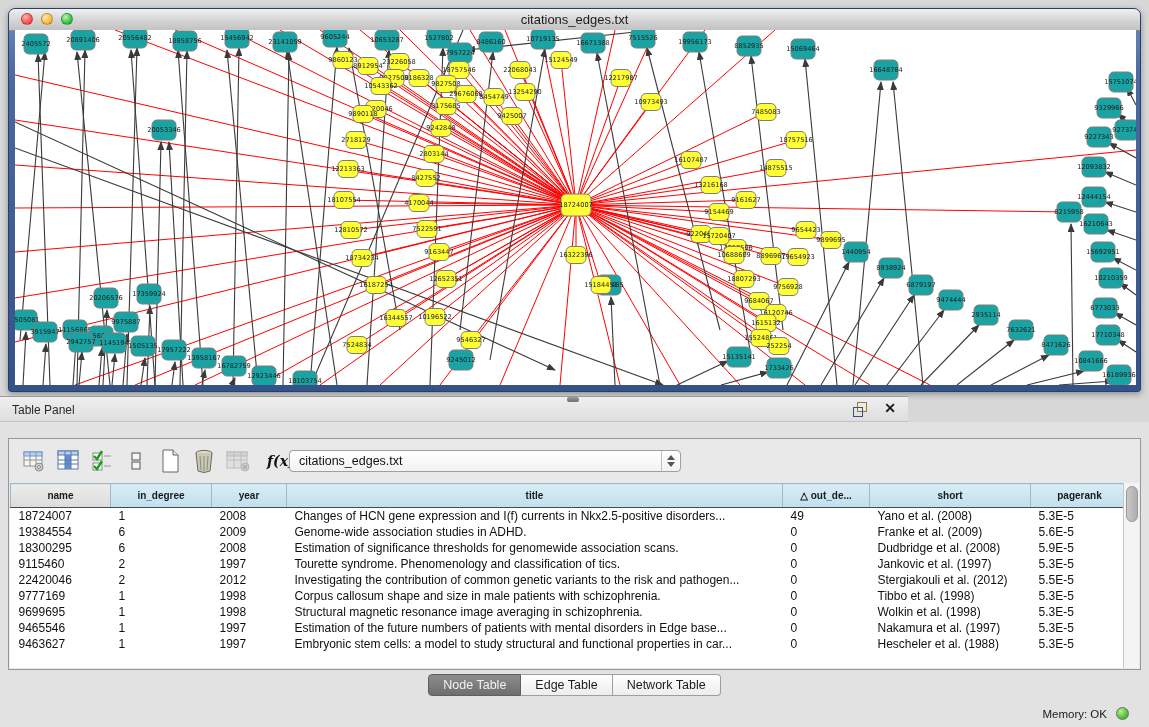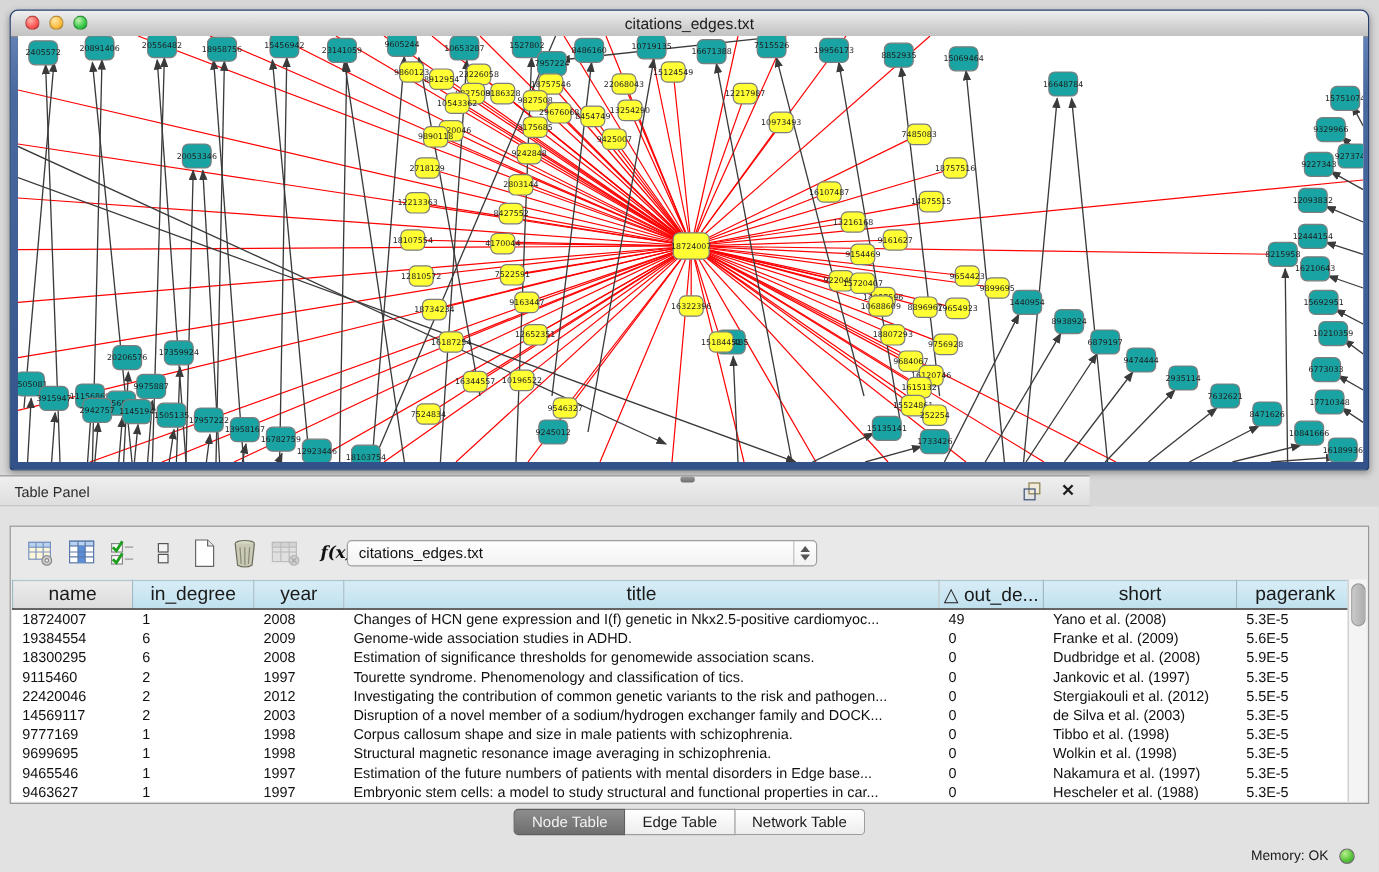--- a/index.html
+++ b/index.html
@@ -66,21 +66,21 @@
   #combo-stepper{position:absolute;right:0;top:0;width:18px;height:20px;border-left:1px solid #c0c0c0;}
   #combo-stepper .up,#combo-stepper .dn{position:absolute;left:5px;width:0;height:0;border-left:4px solid transparent;border-right:4px solid transparent;}
   #combo-stepper .up{top:4px;border-bottom:5px solid #555;}
   #combo-stepper .dn{bottom:4px;border-top:5px solid #555;}
   
   #grid{position:absolute;left:1px;top:44px;width:1114px;bottom:1px;background:#fff;overflow:hidden;}
   table.data{border-collapse:collapse;table-layout:fixed;font-size:12px;color:#101010;width:1101px;}
   table.data th{
     height:21px;background:linear-gradient(180deg,#d8edf6,#bfe0ee);
     border-right:1px solid #9fb9c6;border-bottom:1px solid #4a4a4a;border-top:1px solid #9fb9c6;
-    font-weight:normal;font-size:16px;color:#1a1a1a;text-align:center;overflow:hidden;white-space:nowrap;margin-top:43px;
+    font-weight:bold;font-size:10px;color:#1a1a1a;text-align:center;overflow:hidden;white-space:nowrap;margin-top:43px;
   }
   table.data th.first{background:linear-gradient(180deg,#ececec,#dcdcdc);border-left:1px solid #9fb9c6;}
   table.data td{
     height:16px;padding:0 4px 0 8px;border:none;overflow:hidden;white-space:nowrap;text-overflow:clip;
   }
   #vscroll{position:absolute;right:1px;top:44px;width:15px;bottom:1px;background:#f4f4f4;border-left:1px solid #c9c9c9;}
   #vscroll .thumb{position:absolute;left:2px;top:3px;width:10px;height:34px;background:linear-gradient(90deg,#c9c9c9,#adadad);border:1px solid #9a9a9a;border-radius:6px;}
   
   #tabs{position:absolute;left:0;top:252px;width:1149px;height:22px;display:flex;justify-content:center;}
   .tab{
@@ -866,21 +866,21 @@
               <th style="width: 84px;">△ out_de...</th>
               <th style="width: 158px;">short</th>
               <th style="width: 95px;">pagerank</th>
             </tr>
           </thead>
         <tbody id="tbody">
             <tr>
               <td>18724007</td>
               <td>1</td>
               <td>2008</td>
-              <td>Changes of HCN gene expression and I(f) genetic in Nkx2.5-positive cardiomyoc...</td>
+              <td>Changes of HCN gene expression and I(f) currents in Nkx2.5-positive disorders...</td>
               <td>49</td>
               <td>Yano et al. (2008)</td>
               <td>5.3E-5</td>
             </tr>
             <tr>
               <td>19384554</td>
               <td>6</td>
               <td>2009</td>
               <td>Genome-wide association studies in ADHD.</td>
               <td>0</td>
@@ -906,29 +906,20 @@
               <td>5.3E-5</td>
             </tr>
             <tr>
               <td>22420046</td>
               <td>2</td>
               <td>2012</td>
               <td>Investigating the contribution of common genetic variants to the risk and pathogen...</td>
               <td>0</td>
               <td>Stergiakouli et al. (2012)</td>
               <td>5.5E-5</td>
-            </tr>
-            <tr>
-              <td>14569117</td>
-              <td>2</td>
-              <td>2003</td>
-              <td>Disruption of a novel member of a sodium/hydrogen exchanger family and DOCK...</td>
-              <td>0</td>
-              <td>de Silva et al. (2003)</td>
-              <td>5.3E-5</td>
             </tr>
             <tr>
               <td>9777169</td>
               <td>1</td>
               <td>1998</td>
               <td>Corpus callosum shape and size in male patients with schizophrenia.</td>
               <td>0</td>
               <td>Tibbo et al. (1998)</td>
               <td>5.3E-5</td>
             </tr>

